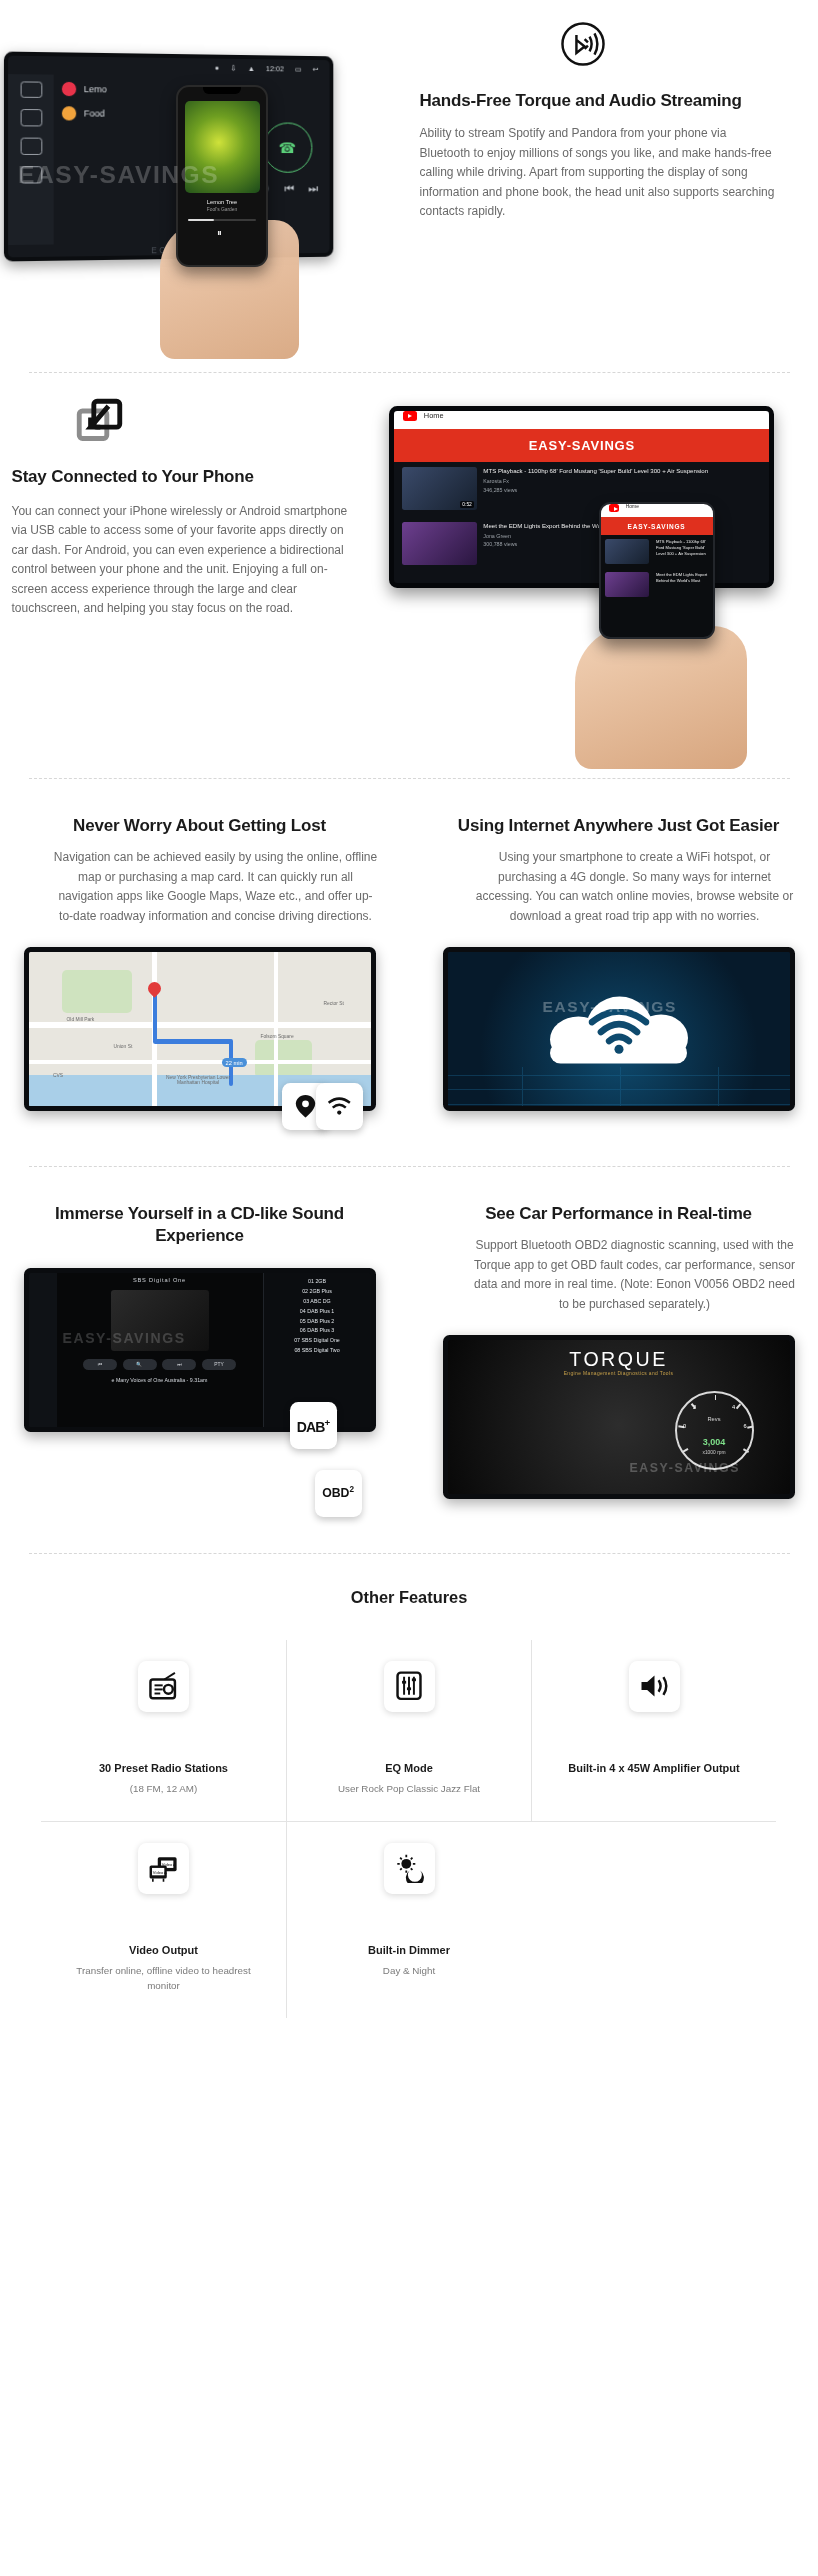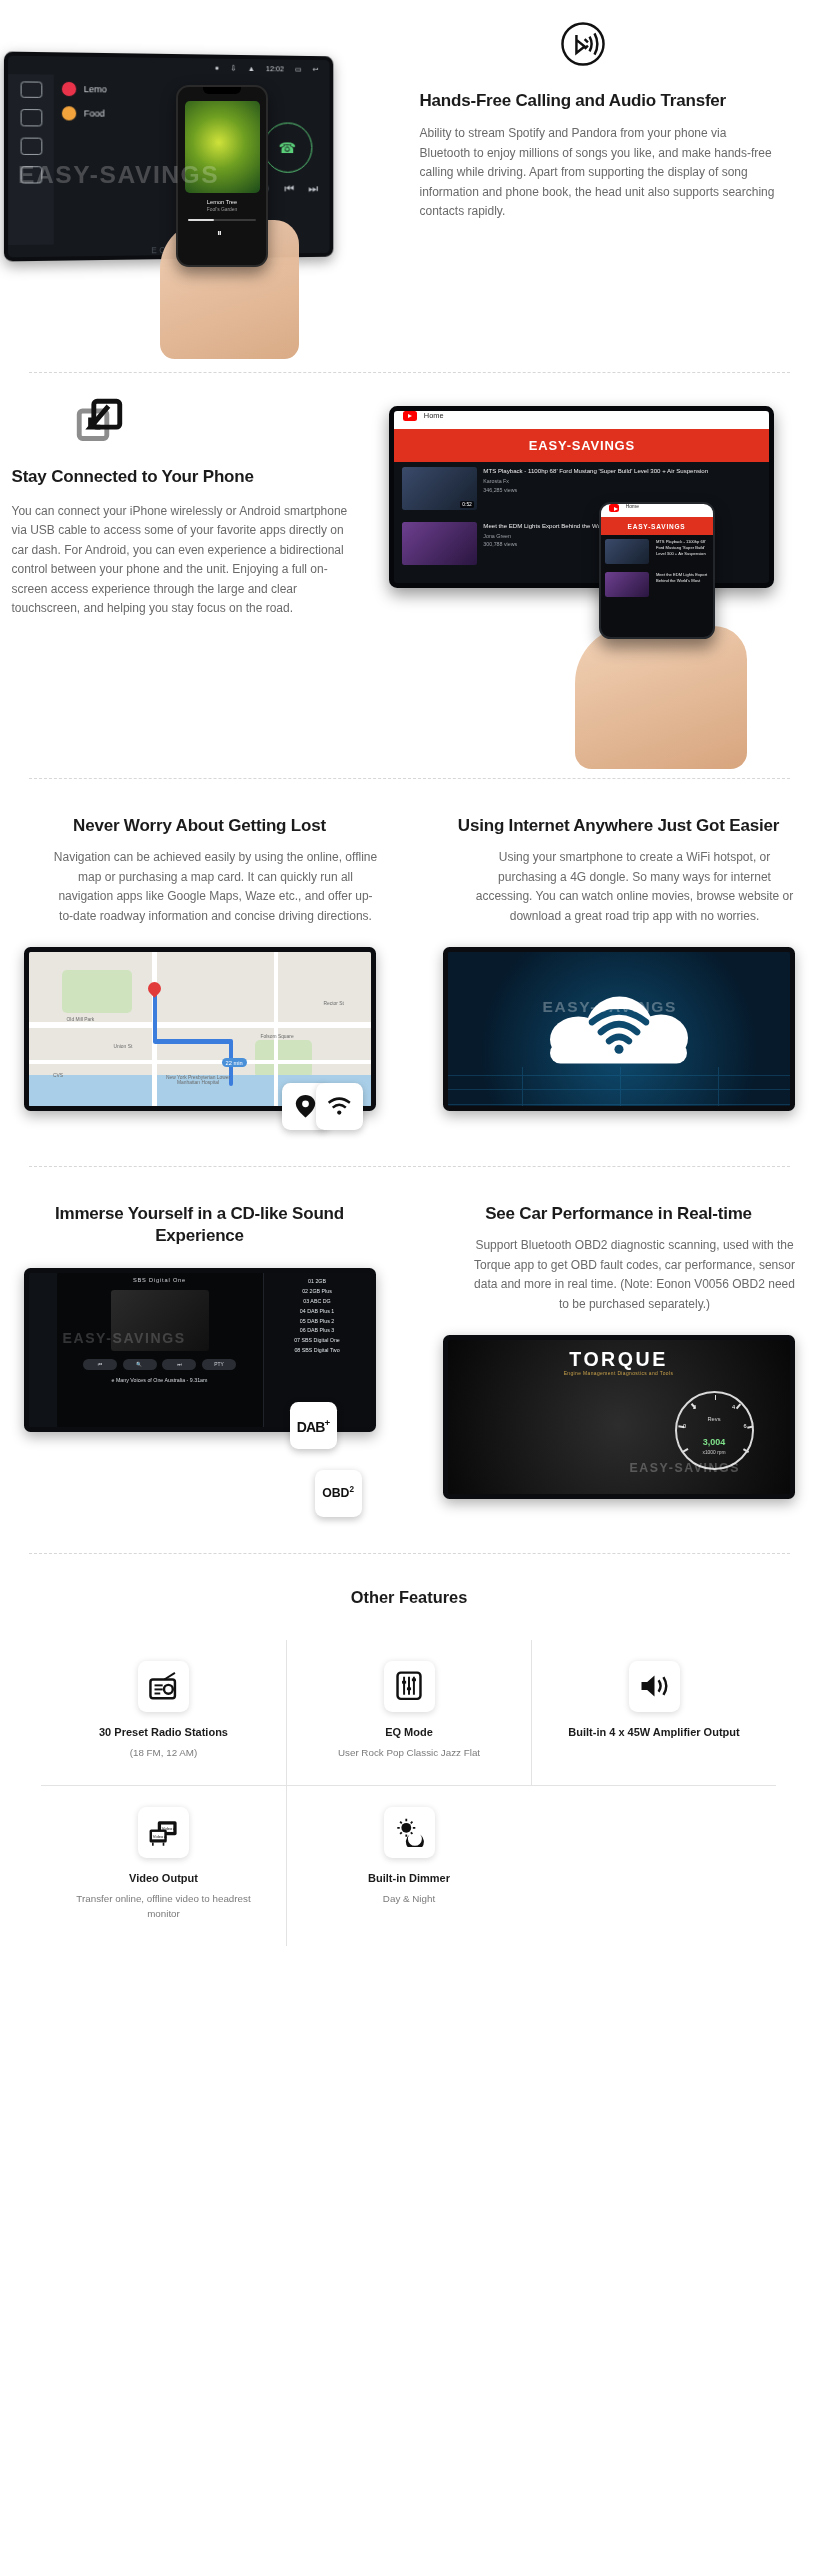--- a/index.html
+++ b/index.html
@@ -184,21 +184,21 @@
   .dab-top { text-align:center; color:#cfd3d8; font-size:5.7px; letter-spacing:0.8px; }
   .dab-pic { width:98px; height:61px; margin:6.5px auto 0 auto; background:linear-gradient(135deg,#2b2b2b,#101010); border-radius:3.3px; position:relative;}
   .dab-btns { display:flex; gap:5.7px; justify-content:center; margin-top:8.2px; }
   .dab-btn { width:34px; height:10.6px; border-radius:6.5px; background:#2a2e34; color:#cfd3d8; font-size:4.9px; display:flex; align-items:center; justify-content:center; }
   .dab-ticker { color:#d6dae0; font-size:5.3px; text-align:center; margin-top:7.4px; }
   .dab-list { width:108px; background:#0b0d10; border-left:0.8px solid #20242a; padding:4.9px 4.1px; }
   .dab-li { color:#dfe3e8; font-size:5.3px; line-height:1.85; }
 
   
   .torque-scene { position:absolute; inset:0; background:radial-gradient(circle at 50% 55%,#2d2d2d,#070707); }
-  .torque-title { text-align:center; color:#fff; font-weight:bold; font-size:19.6px; letter-spacing:2.5px; padding-top:8.2px; }
+  .torque-title { text-align:center; color:#fff; font-weight:normal; font-size:19.6px; letter-spacing:2.5px; padding-top:8.2px; }
   .torque-sub { text-align:center; color:#c9a24a; font-size:4.9px; letter-spacing:0.4px; }
   .gauge {
     position:absolute; right:36px; top:51px; width:79px; height:79px; border-radius:50%;
     border:2.5px solid #d9d9d9; color:#fff; font-size:5.7px;
   }
   .gauge .tick { position:absolute; width:1.6px; height:5.7px; background:#ddd; left:38px; top:1.6px; transform-origin:0.8px 38px; }
   .gauge .val { position:absolute; left:50%; top:58%; transform:translateX(-50%); font-size:9px; color:#7fe08a; font-weight:bold;}
   .gauge .unit{ position:absolute; left:50%; top:76%; transform:translateX(-50%); font-size:4.9px; color:#ccc;}
 
   
@@ -209,21 +209,21 @@
     width:245px; padding:21px 24.5px 24.5px 24.5px; text-align:center;
     display:flex; flex-direction:column; align-items:center;
   }
   .feat.bl { border-left:0.8px solid #e3e3e3; }
   .feat.bb { border-bottom:0.8px solid #e3e3e3; }
   .feat-icon {
     width:51px; height:51px; background:#fff; border-radius:8.2px;
     box-shadow:0 1.6px 6.5px rgba(0,0,0,.14);
     display:flex; align-items:center; justify-content:center; margin-bottom:13px;
   }
-  .feat-name { font-size:11px; font-weight:bold; color:#1b1b1b; line-height:1.35; }
+  .feat-name { font-size:11px; font-weight:bold; color:#1b1b1b; line-height:1.35;margin-top:36px; }
   .feat-desc { font-size:9.8px; color:#7b7b7b; line-height:1.5; margin-top:6.5px; }
   .sp-md { height: 36px; }
 </style>
 </head>
 <body>
 
 <div class="page">
 
   <div class="sec1">
     <div class="sec1-left">
@@ -285,21 +285,21 @@
     <div class="sec1-right">
       <div class="bt-icon-wrap">
         <svg width="46" height="46" viewBox="0 0 56 56" aria-hidden="true">
           <circle cx="28" cy="28" r="25" fill="none" stroke="#111" stroke-width="3"></circle>
           <path d="M20 17 L20 39 L30 31 L20 23" fill="none" stroke="#111" stroke-width="3"></path>
           <path d="M30 22 L34 26 M30 34 L34 30" stroke="#111" stroke-width="3" fill="none"></path>
           <path d="M36 19 Q41 28 36 37" fill="none" stroke="#111" stroke-width="3"></path>
           <path d="M42 15 Q49 28 42 41" fill="none" stroke="#111" stroke-width="3"></path>
         </svg>
       </div>
-      <h2 class="sec-title" style="margin-top:75px; width:352px;">Hands-Free Calling and Audio Transfer</h2>
+      <h2 class="sec-title" style="margin-top:75px; width:352px;">Hands-Free Torque and Audio Streaming</h2>
       <p class="sec-body" style="margin-top:13px; width:360px;">Ability to stream Spotify and Pandora from your phone via Bluetooth to enjoy millions of songs you like, and make hands-free calling while driving. Apart from supporting the display of song information and phone book, the head unit also supports searching contacts rapidly.</p>
     </div>
   </div>
 
   <div class="divider"></div>
 
   <div class="sec2">
     <div class="sec2-left">
       <div class="share-icon-wrap">
         <svg width="47" height="47" viewBox="0 0 58 58" aria-hidden="true">

